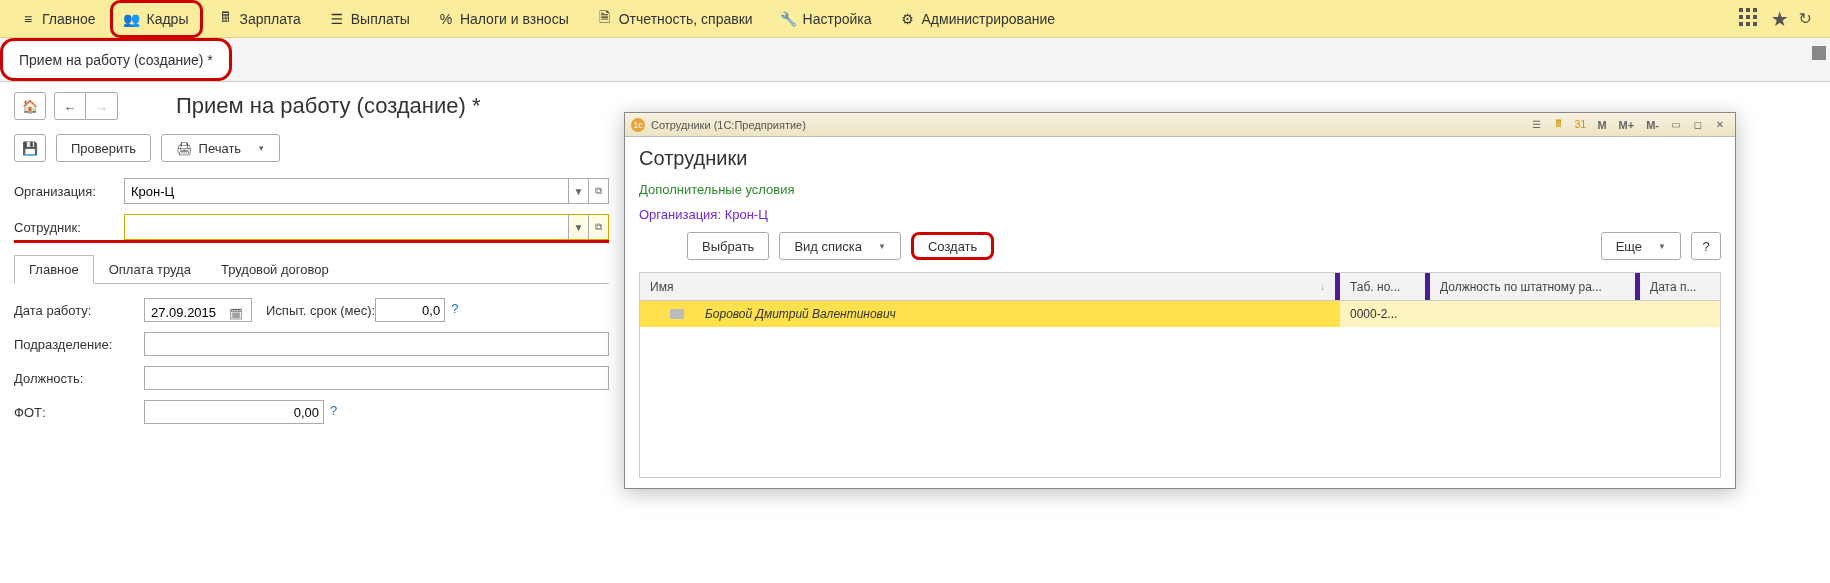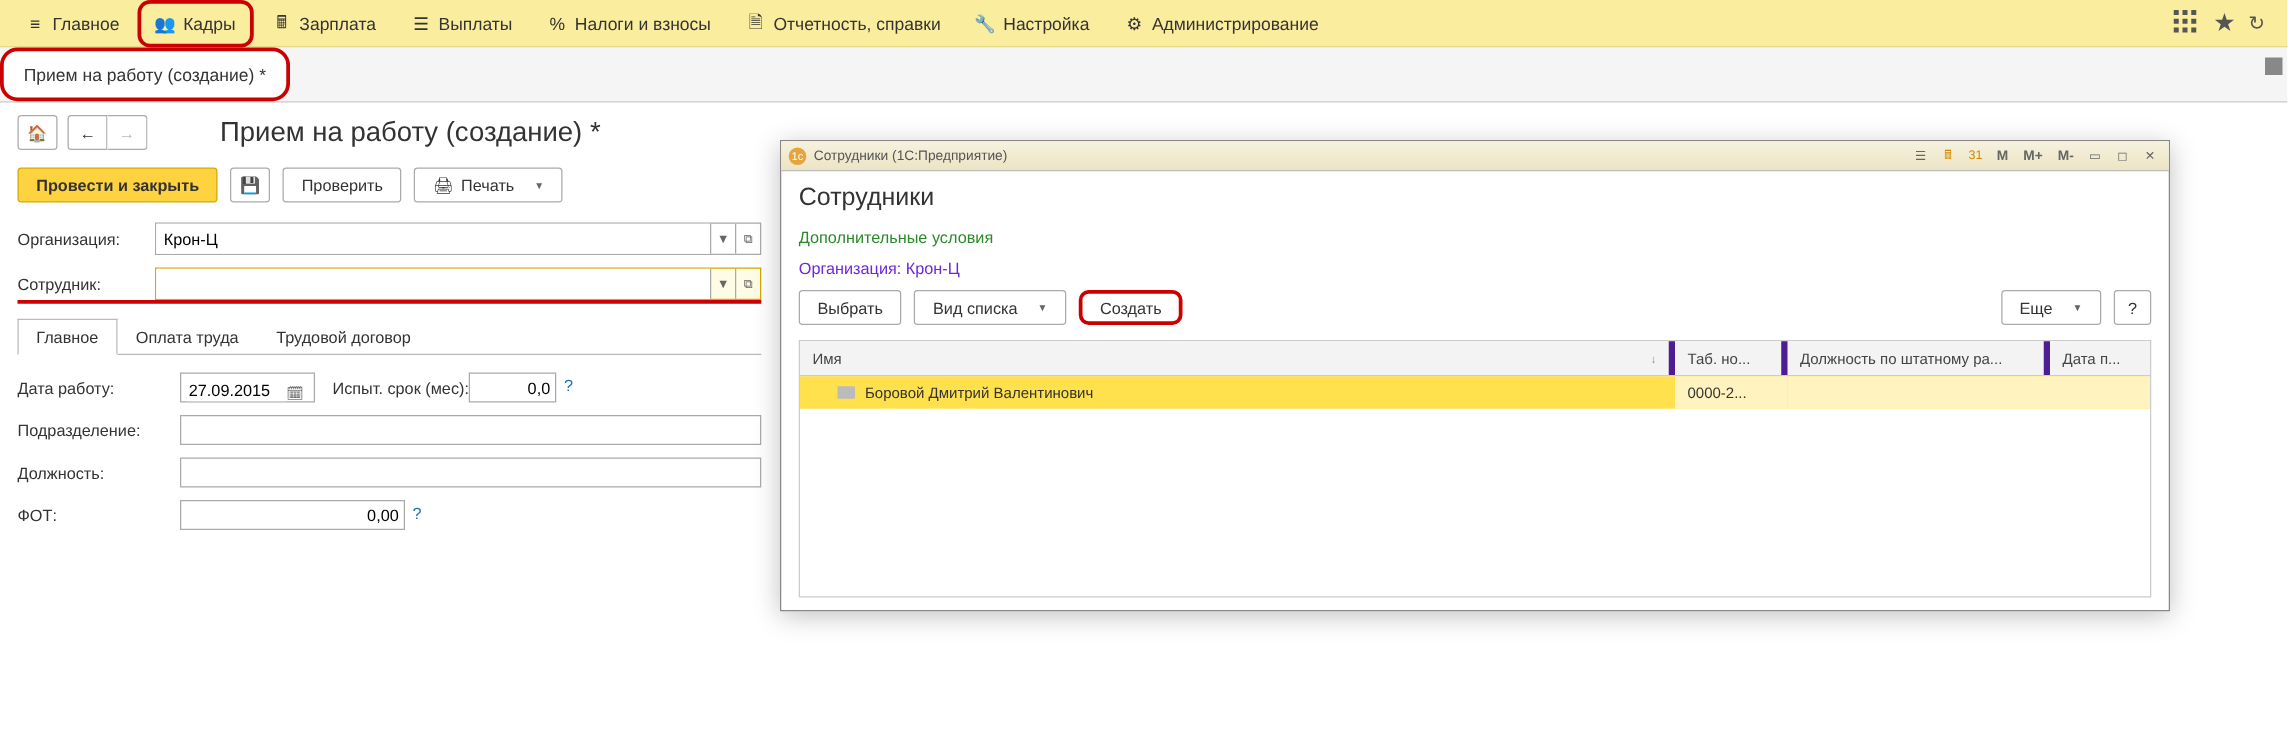--- a/index.html
+++ b/index.html
@@ -63,36 +63,36 @@
 .modal { position: absolute; left: 624px; top: 112px; width: 1112px; background: #fff; border: 1px solid #888; box-shadow: 0 4px 20px rgba(0,0,0,0.25); }
 .modal-titlebar { height: 24px; background: linear-gradient(#f6f2df,#ece4c4); display: flex; align-items: center; padding: 0 6px; font-size: 11px; color: #555; border-bottom: 1px solid #bbb; }
 .modal-titlebar .ticon { width: 14px; height: 14px; background: #e8a33d; border-radius: 50%; margin-right: 6px; font-size: 9px; display: flex; align-items: center; justify-content: center; color: #fff; }
 .modal-titlebar .title-right { margin-left: auto; display: flex; gap: 4px; align-items: center; }
 .modal-titlebar .tbtn { width: 18px; height: 16px; display: flex; align-items: center; justify-content: center; font-size: 10px; color: #666; cursor: pointer; border: 1px solid transparent; }
 .modal-titlebar .tbtn.text { width: auto; padding: 0 3px; font-size: 11px; font-weight: bold; }
 .modal-body { padding: 10px 14px; }
 .modal-title { font-size: 20px; margin-bottom: 12px; }
 .link-green { color: #2a8a2a; font-size: 13px; cursor: pointer; display: block; margin-bottom: 10px; }
 .org-line { font-size: 13px; color: #6d28d9; margin-bottom: 10px; }
-.modal-toolbar { display: flex; gap: 10px; margin-bottom: 12px; }
+.modal-toolbar { display: flex; gap: 10px; margin-bottom: 12px; margin-left: 48px; }
 .modal-toolbar .spacer { flex: 1; }
 .btn.hl-red { border: 3px solid #cc0000; border-radius: 8px; }
 
 
 .table { border: 1px solid #ccc; }
 .table-header { display: flex; background: #f3f3f3; border-bottom: 1px solid #ccc; height: 28px; align-items: stretch; }
 .th { padding: 0 10px; display: flex; align-items: center; font-size: 12px; color: #444; border-right: 5px solid #4c1d95; }
 .th.c1 { flex: 1; justify-content: space-between; }
 .th.c2 { width: 90px; }
 .th.c3 { width: 210px; }
 .th.c4 { width: 80px; border-right: none; }
 .table-row { display: flex; height: 26px; align-items: stretch; }
 .table-row.sel { background: #ffe14d; }
 .td { padding: 0 10px; display: flex; align-items: center; font-size: 12px; }
-.td.c1 { flex: 1; gap: 8px; }
+.td.c1 { flex: 1; gap: 21px; font-style: italic; }
 .td.c2 { width: 90px; background: #fff3c0; }
 .td.c3 { width: 210px; background: #fff3c0; }
 .td.c4 { width: 80px; background: #fff3c0; }
 .row-icon { width: 14px; height: 10px; background: #bbb; border-radius: 1px; margin-left: 20px; }
 
 
 .right-icons { position: absolute; right: 0; top: 38px; width: 22px; display: flex; flex-direction: column; gap: 6px; padding-top: 8px; align-items: center; }
 .right-icons div { width: 14px; height: 14px; background: #888; }
 .down-arrow { font-size: 9px; color: #888; }
 </style>
@@ -157,21 +157,20 @@
   <div class="nav-row">
     <div class="icon-btn">🏠</div>
     <div class="nav-pair">
       <div class="icon-btn">←</div>
       <div class="icon-btn" style="color:#bbb;">→</div>
     </div>
     <div class="page-title">Прием на работу (создание) *</div>
   </div>
 
   <div class="toolbar">
-    <div class="btn primary">Провести и закрыть</div>
     <div class="icon-btn">💾</div>
     <div class="btn">Проверить</div>
     <div class="btn dropdown">
       <span>🖨</span>
       <span>Печать</span>
     </div>
   </div>
 
   <div class="form-row">
     <div class="form-label">Организация:</div>

